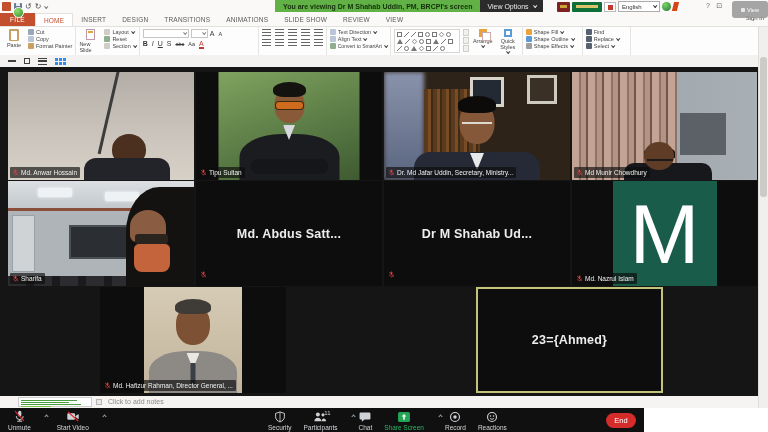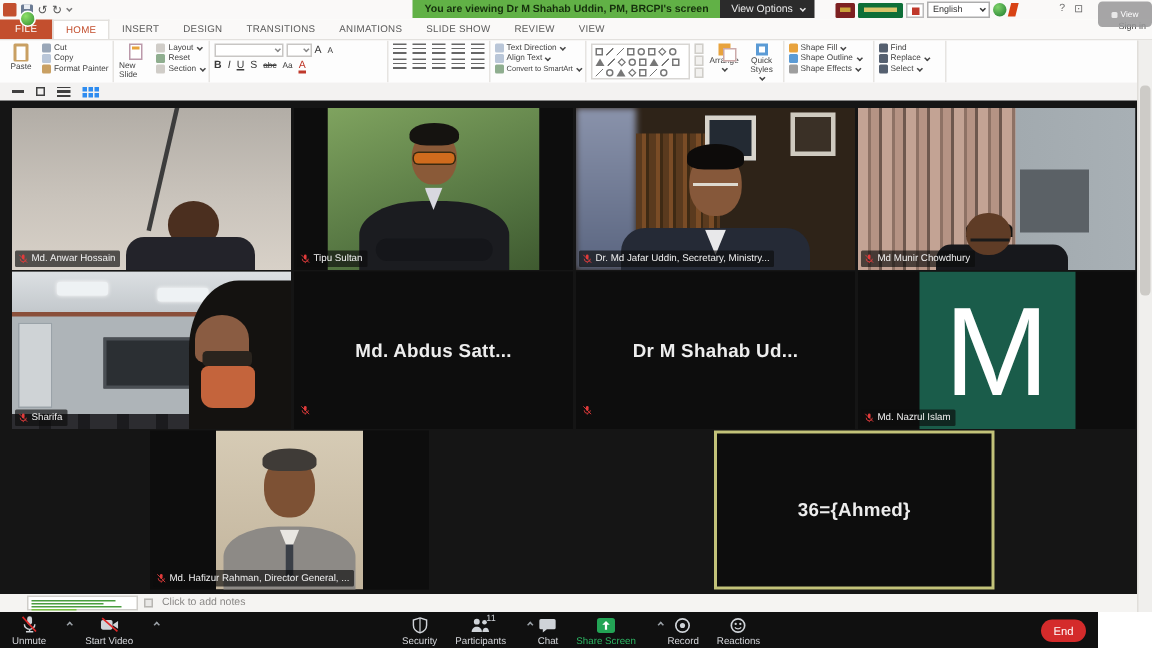--- a/index.html
+++ b/index.html
@@ -195,21 +195,21 @@
   
   .notesbar { position:absolute; left:0; top:396px; width:758px; height:12px; background:#f5f4f2; }
   .slide-thumb { position:absolute; left:18px; top:1px; width:74px; height:10px; background:#fff; border:1px solid #cfcdc9; }
   .slide-thumb i { position:absolute; left:2px; height:1px; background:#4a9e3f; }
   .slide-thumb .g1 { top:2px; width:56px; } .slide-thumb .g2 { top:4px; width:48px; }
   .slide-thumb .g3 { top:6px; width:60px; } .slide-thumb .g4 { top:8px; width:30px; background:#7bc142; }
   .notes-divider { position:absolute; left:96px; top:3px; width:6px; height:6px; border:1px solid #b8b6b2; background:#e9e8e6; }
   .notes-text { position:absolute; left:108px; top:2px; font-size:7px; color:#8a8886; }
 
   
-  .ztoolbar { position:absolute; left:0; top:408px; width:732px; height:24px; background:#101010; }
+  .ztoolbar { position:absolute; left:0; top:408px; width:644px; height:24px; background:#101010; }
   .zt-left { position:absolute; left:8px; top:2px; display:flex; gap:18px; }
   .zt-center { position:absolute; left:268px; top:2px; display:flex; gap:12px; }
   .zti { display:flex; flex-direction:column; align-items:center; font-size:6.5px; color:#d4d6da; gap:1px; position:relative; }
   .zti .ic { height:13px; display:flex; align-items:center; }
   .zti .chev-up { color:#9aa0a6; position:absolute; top:5px; right:-9px; }
   .badge { position:absolute; top:0; right:-3px; font-size:6px; color:#cfd3d8; }
   .share-label { color:#2db563; }
   .endbtn { position:absolute; right:8px; top:5px; width:30px; height:15px; background:#d42b2b; border-radius:8px;
             color:#fff; font-size:7.5px; display:flex; align-items:center; justify-content:center; }
 </style>
@@ -631,21 +631,21 @@
             <path d="M2.5 6a3.5 3.5 0 0 0 7 0" fill="none" stroke="#e23b3b" stroke-width="1"></path>
             <line x1="6" y1="9.5" x2="6" y2="11" stroke="#e23b3b" stroke-width="1"></line>
             <line x1="1.5" y1="1.5" x2="10.5" y2="10.5" stroke="#e23b3b" stroke-width="1"></line>
           </svg>
         <span>Md. Hafizur Rahman, Director General, ...</span>
       </div>
     </div>
 
 
     <div class="tile active-tile" style="left:476px;top:220px;width:187px;height:106px">
-      <div class="cname">36={Ahmed}</div>
+      <div class="cname">23={Ahmed}</div>
     </div>
   </div>
 
   <div class="notesbar">
     <div class="slide-thumb">
       <i class="g1"></i>
         <i class="g2"></i>
         <i class="g3"></i>
         <i class="g4"></i>
     </div>

